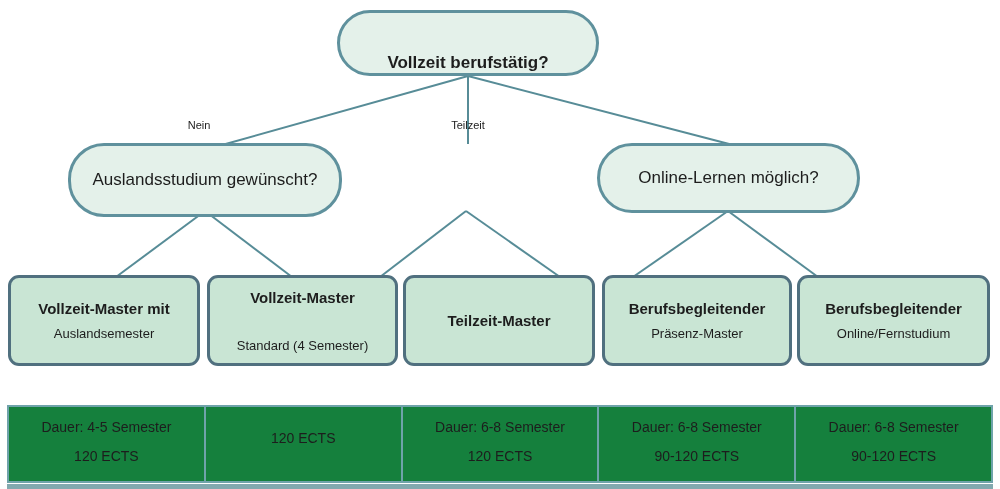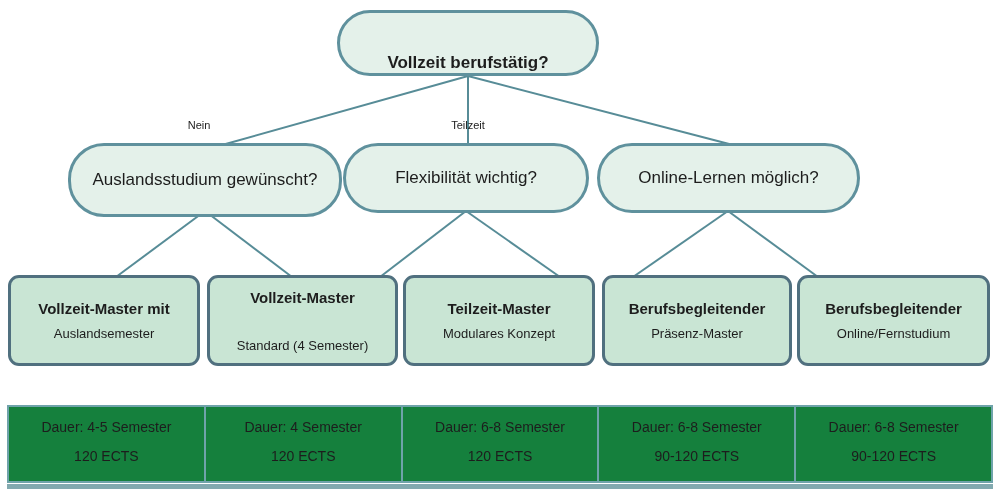--- a/index.html
+++ b/index.html
@@ -68,55 +68,50 @@
     <span>Vollzeit berufstätig?</span>
   </div>
 
   <span class="edge-label" style="left:199px;top:119px;">Nein</span>
   <span class="edge-label" style="left:468px;top:119px;">Teilzeit</span>
   <span class="edge-label" style="left:720px;top:119px;margin-top:42px;">Ja</span>
 
   <div class="node pill q" style="left:68px;top:143px;width:274px;height:74px;">
     <span>Auslandsstudium gewünscht?</span>
   </div>
-  <div class="node pill q" style="left:343px;top:143px;width:246px;height:70px;">
-    <span>Flexibilität wichtig?</span>
-  </div>
   <div class="node pill q" style="left:597px;top:143px;width:263px;height:70px;">
     <span>Online-Lernen möglich?</span>
   </div>
 
   <div class="node outcome" style="left:8px;top:275px;width:192px;height:91px;">
     <span class="t1">Vollzeit-Master mit</span>
     <span class="t2">Auslandsemester</span>
   </div>
   <div class="node outcome" style="left:207px;top:275px;width:191px;height:91px;gap:32px;">
     <span class="t1">Vollzeit-Master</span>
     <span class="t2">Standard (4 Semester)</span>
   </div>
   <div class="node outcome" style="left:403px;top:275px;width:192px;height:91px;">
     <span class="t1">Teilzeit-Master</span>
-    <span class="t2">Modulares Konzept</span>
   </div>
   <div class="node outcome" style="left:602px;top:275px;width:190px;height:91px;">
     <span class="t1">Berufsbegleitender</span>
     <span class="t2">Präsenz-Master</span>
   </div>
   <div class="node outcome" style="left:797px;top:275px;width:193px;height:91px;">
     <span class="t1">Berufsbegleitender</span>
     <span class="t2">Online/Fernstudium</span>
   </div>
 
   <div class="detail-table">
     <div class="detail-cell">
       <div>Dauer: 4-5 Semester</div>
       <div class="line2">120 ECTS</div>
     </div>
     <div class="detail-cell">
-      <div>Dauer: 4 Semester</div>
       <div class="line2">120 ECTS</div>
     </div>
     <div class="detail-cell">
       <div>Dauer: 6-8 Semester</div>
       <div class="line2">120 ECTS</div>
     </div>
     <div class="detail-cell">
       <div>Dauer: 6-8 Semester</div>
       <div class="line2">90-120 ECTS</div>
     </div>

